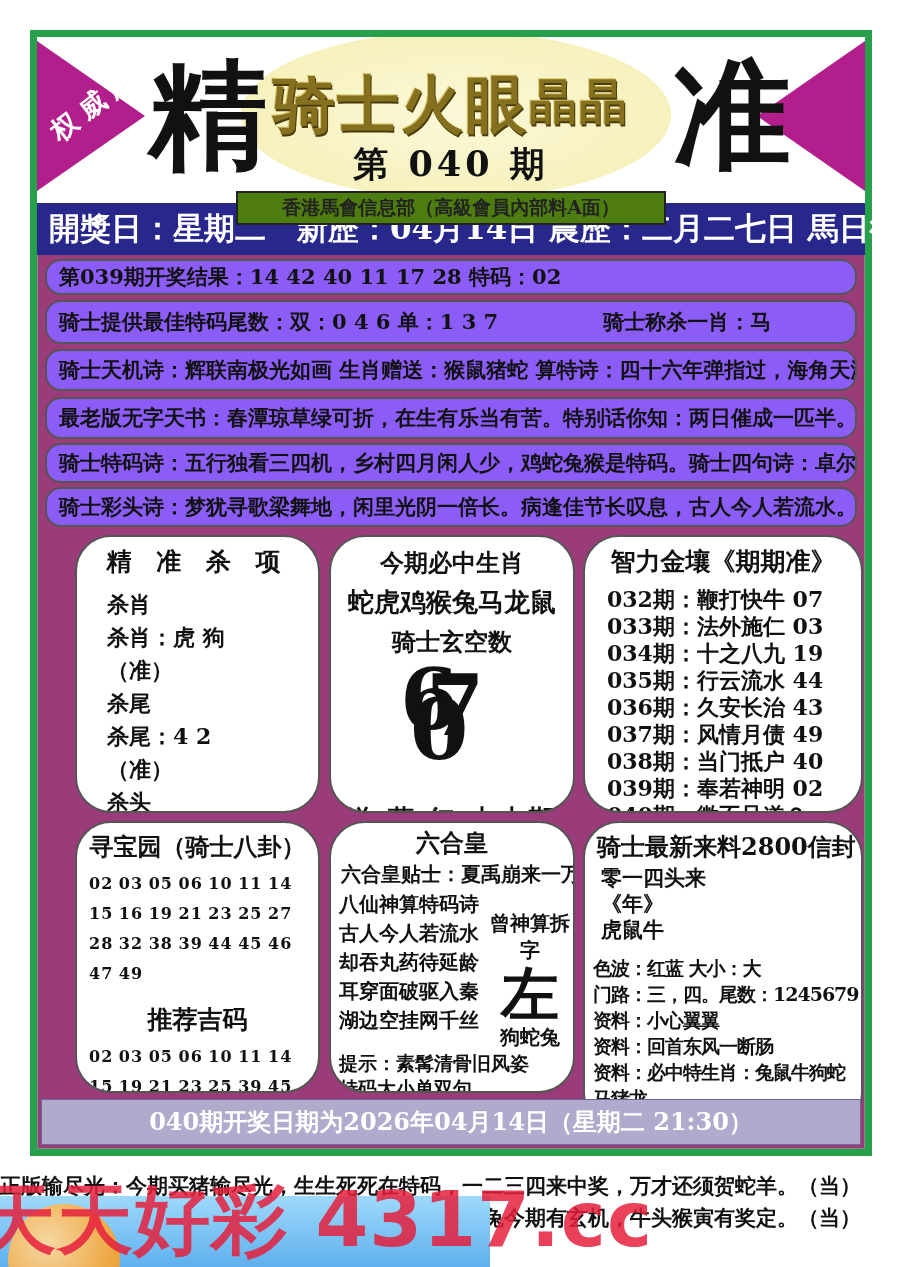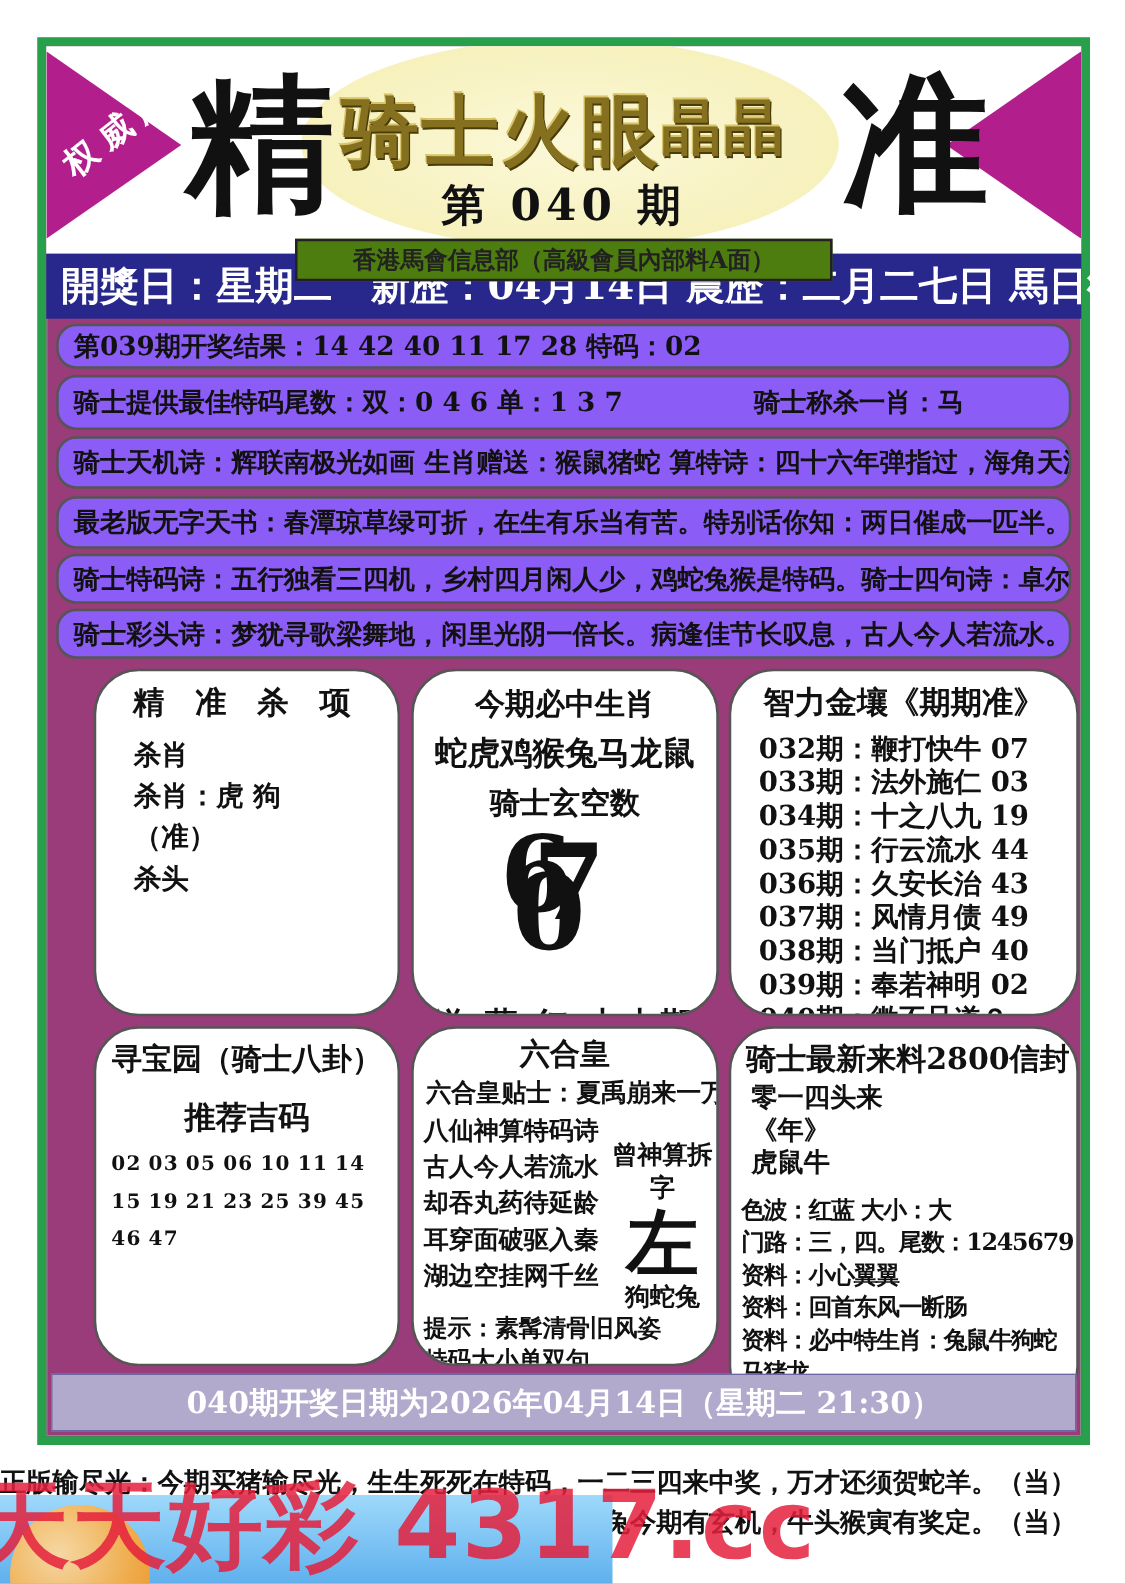--- a/index.html
+++ b/index.html
@@ -96,20 +96,22 @@
   <div class="row-box" style="top:312px;height:42px;">骑士天机诗：辉联南极光如画  生肖赠送：猴鼠猪蛇  算特诗：四十六年弹指过，海角天涯今几春。</div>
   <div class="row-box" style="top:360px;height:42px;">最老版无字天书：春潭琼草绿可折，在生有乐当有苦。特别话你知：两日催成一匹半。（尽）</div>
   <div class="row-box" style="top:406px;height:40px;">骑士特码诗：五行独看三四机，乡村四月闲人少，鸡蛇兔猴是特码。骑士四句诗：卓尔不群</div>
   <div class="row-box" style="top:450px;height:40px;">骑士彩头诗：梦犹寻歌梁舞地，闲里光阴一倍长。病逢佳节长叹息，古人今人若流水。</div>
 
   <div class="gbox" style="left:38px;top:498px;width:245px;height:278px;">
     <div class="gtitle" style="letter-spacing:8px;">精 准 杀 项</div>
     <div class="kill-rows">
       <div>杀肖</div>
       <div>杀肖：虎 狗　　（准）</div>
+      <div>杀尾</div>
+      <div>杀尾：4 2　　　（准）</div>
       <div>杀头</div>
 
     </div>
 
   </div>
 
   <div class="gbox" style="left:292px;top:498px;width:246px;height:278px;">
     <div class="z-line" style="font-size:24px;margin-top:10px;">今期必中生肖</div>
     <div class="z-line" style="font-size:26px;margin-top:6px;">蛇虎鸡猴兔马龙鼠</div>
     <div class="z-line" style="font-size:24px;margin-top:6px;">骑士玄空数</div>
@@ -131,20 +133,21 @@
       <div>036期：久安长治 43</div>
       <div>037期：风情月债 49</div>
       <div>038期：当门抵户 40</div>
       <div>039期：奉若神明 02</div>
       <div>040期：微不足道？</div>
     </div>
   </div>
 
   <div class="gbox" style="left:38px;top:784px;width:245px;height:272px;">
     <div class="gtitle" style="font-size:24px;">寻宝园（骑士八卦）</div>
+    <div class="num-block">02 03 05 06 10 11 14 15 16 19 21 23 25 27 28 32 38 39 44 45 46 47 49</div>
     <div class="gtitle" style="margin-top:14px;">推荐吉码</div>
     <div class="num-block">02 03 05 06 10 11 14 15 19 21 23 25 39 45 46 47</div>
   </div>
 
   <div class="gbox" style="left:292px;top:784px;width:246px;height:272px;">
     <div class="gtitle" style="margin-top:4px;font-size:24px;">六合皇</div>
     <div class="royal-tip">六合皇贴士：夏禹崩来一万秋</div>
     <div class="royal-cols">
       <div class="royal-poem">
         <div>八仙神算特码诗</div>

